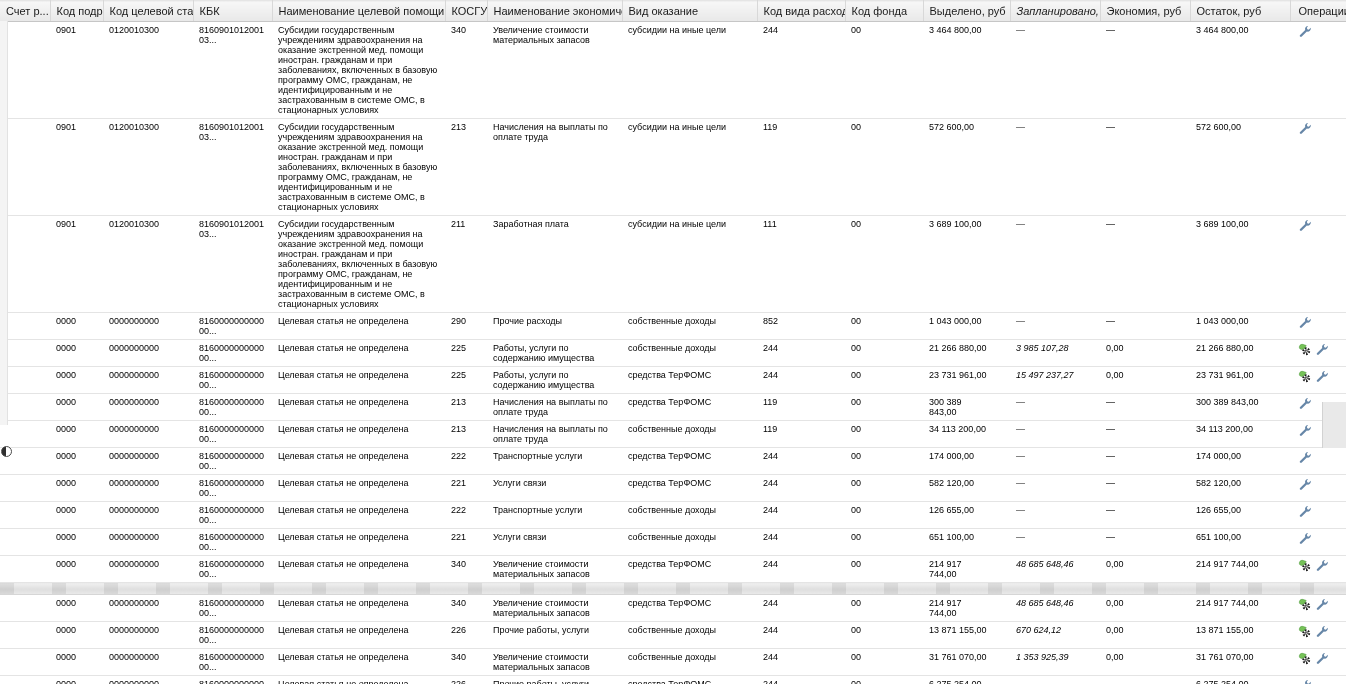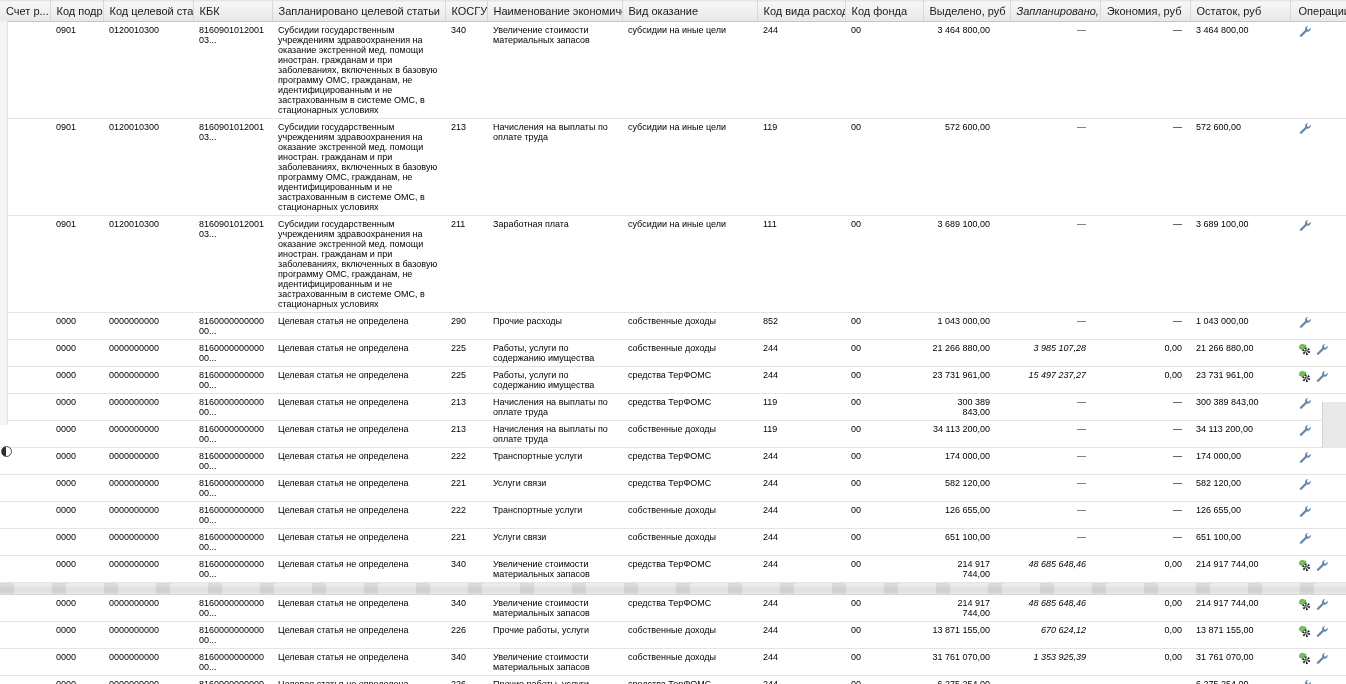--- a/index.html
+++ b/index.html
@@ -13,21 +13,21 @@
     border-bottom:1px solid #c6c6c6;border-right:1px solid #d8d8d8;border-top:1px solid #e5e5e5;
     font-weight:normal;font-size:11px;line-height:10px;color:#1a1a1a;
     padding:5px 4px 5px 6px;text-align:left;white-space:nowrap;overflow:hidden;
   }
   thead th:last-child{border-right:none;}
   tbody td{
     font-size:9px;line-height:10px;vertical-align:top;
     padding:3px 4px 3px 6px;border-bottom:1px solid #e4e4e4;
     overflow:hidden;word-wrap:break-word;
   }
-  .a-right{text-align:right;margin-top:12px;}
+  .a-right{text-align:left;margin-top:12px;}
   td.c-allocated, th.c-allocated{padding-right:20px;}
   td.c-planned,  th.c-planned {padding-right:14px;font-style:italic;}
   td.c-savings,  th.c-savings {padding-right:8px;}
   td.c-remainder,th.c-remainder{}
   td.c-operations,th.c-operations{padding-left:8px;white-space:nowrap;}
   .op-icon{display:inline-block;width:14px;height:13px;margin-right:3px;cursor:pointer;vertical-align:middle;}
   .op-icon svg{display:block;}
   tr.pane-divider td{
     height:11px;padding:0;border-top:1px solid #cfcfcf;border-bottom:1px solid #d6d6d6;
     background:
@@ -70,21 +70,21 @@
       <col style="width: 90px;">
       <col style="width: 100px;">
       <col style="width: 56px;">
     </colgroup>
   <thead>
     <tr id="header-row">
         <th class="c-account">Счет р...</th>
         <th class="c-subdivision_code">Код подр...</th>
         <th class="c-target_article_code">Код целевой статьи</th>
         <th class="c-kbk">КБК</th>
-        <th class="c-target_article_name">Запланировано целевой статьи</th>
+        <th class="c-target_article_name">Наименование целевой помощи</th>
         <th class="c-kosgu">КОСГУ</th>
         <th class="c-econ_article_name">Наименование экономической ст...</th>
         <th class="c-funds_type">Вид оказание</th>
         <th class="c-expense_type_code">Код вида расходов</th>
         <th class="c-fund_code">Код фонда</th>
         <th class="c-allocated a-right">Выделено, руб</th>
         <th class="c-planned a-right">Запланировано, руб</th>
         <th class="c-savings a-right">Экономия, руб</th>
         <th class="c-remainder">Остаток, руб</th>
         <th class="c-operations">Операции</th>

